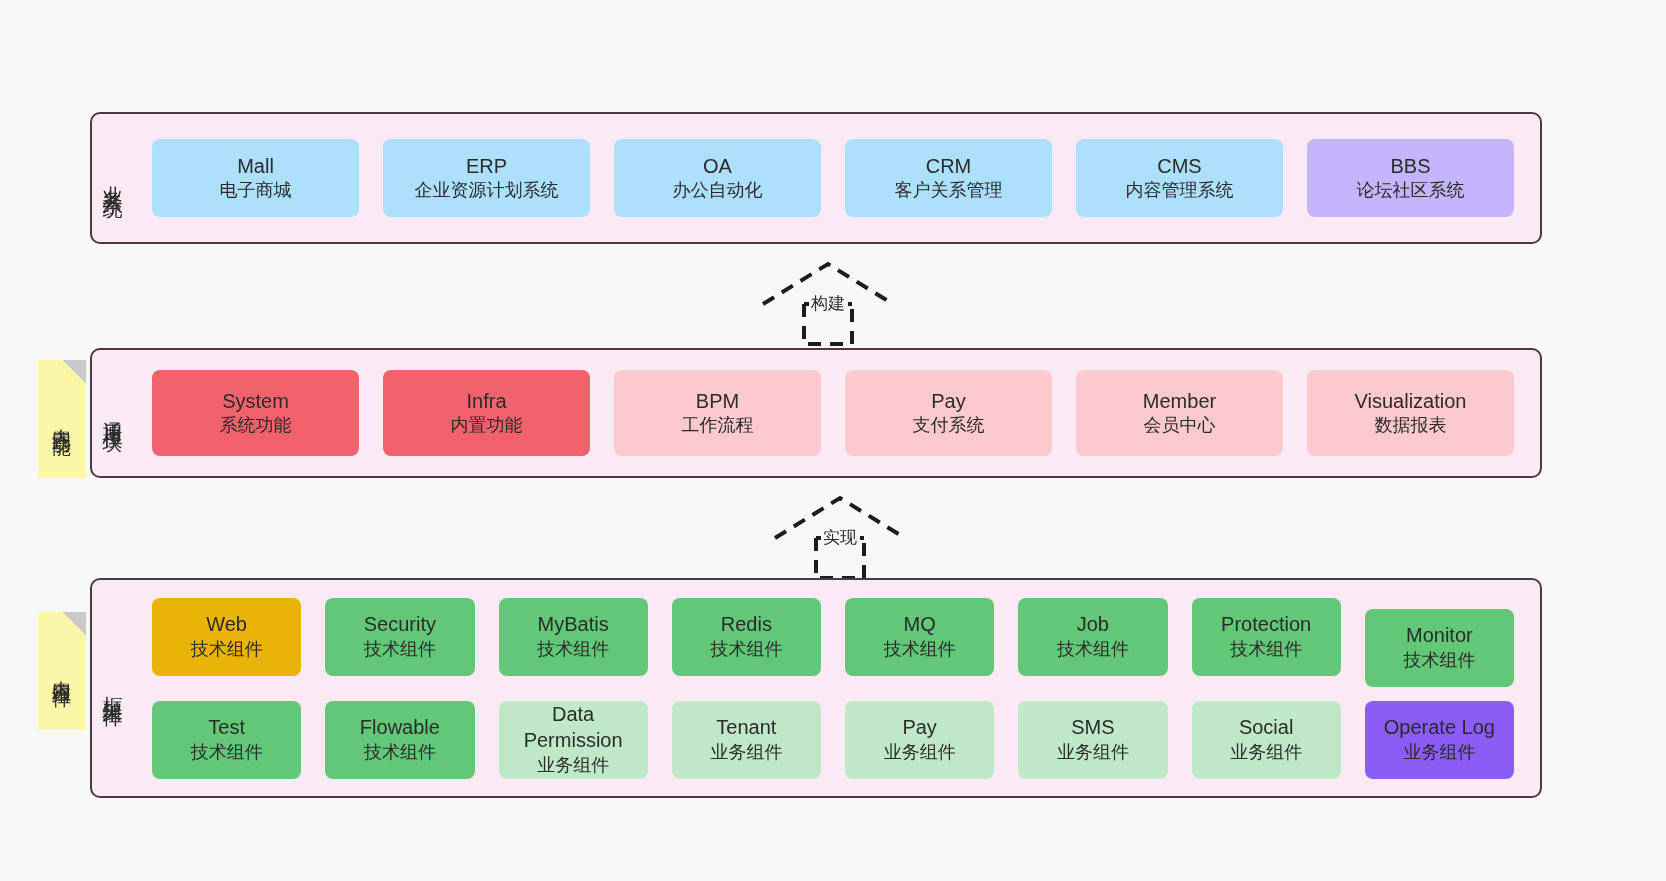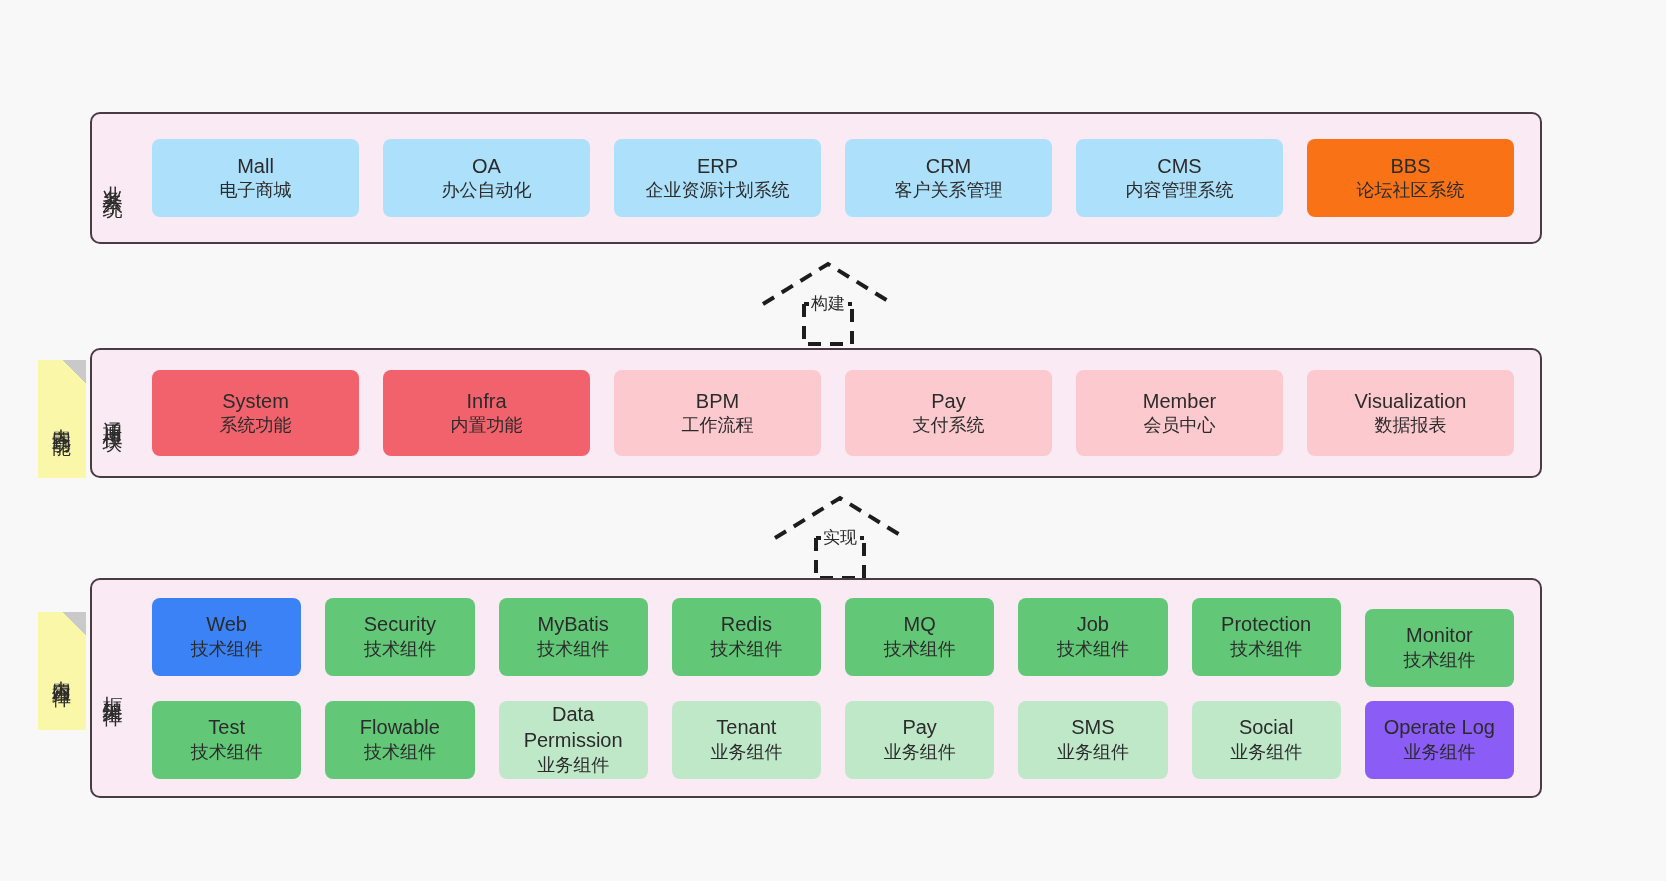--- a/index.html
+++ b/index.html
@@ -113,36 +113,36 @@
 <div id="canvas">
 
   <div class="layer" id="layer-business" style="left:90px; top:112px; width:1452px; height:132px;">
     <div class="layer-label">业务系统</div>
     <div class="layer-body" id="body-business">
         <div class="card c-blue" style="background: rgb(172, 224, 251);">
           <span class="t1">Mall</span>
           <span class="t2">电子商城</span>
         </div>
         <div class="card c-blue" style="background: rgb(172, 224, 251);">
+          <span class="t1">ERP</span>
+          <span class="t2">企业资源计划系统</span>
+        </div>
+        <div class="card c-blue" style="background: rgb(172, 224, 251);">
           <span class="t1">OA</span>
           <span class="t2">办公自动化</span>
         </div>
         <div class="card c-blue" style="background: rgb(172, 224, 251);">
-          <span class="t1">ERP</span>
-          <span class="t2">企业资源计划系统</span>
-        </div>
-        <div class="card c-blue" style="background: rgb(172, 224, 251);">
           <span class="t1">CRM</span>
           <span class="t2">客户关系管理</span>
         </div>
         <div class="card c-blue" style="background: rgb(172, 224, 251);">
           <span class="t1">CMS</span>
           <span class="t2">内容管理系统</span>
         </div>
-        <div class="card c-blue" style="background: #f97316;">
+        <div class="card c-blue" style="background: #c4b5fd;">
           <span class="t1">BBS</span>
           <span class="t2">论坛社区系统</span>
         </div>
       </div>
   </div>
 
   <div class="conn" style="left:758px; top:258px; width:140px; height:88px;">
     <svg width="140" height="88" viewBox="0 0 140 88">
       <path d="M 5 46 L 70 6 L 135 46" fill="none" stroke="#1d1d1d" stroke-width="4" stroke-dasharray="13 9" stroke-linecap="butt"></path>
       <path d="M 46 46 L 46 86 L 94 86 L 94 46" fill="none" stroke="#1d1d1d" stroke-width="4" stroke-dasharray="13 9"></path>
@@ -189,21 +189,21 @@
       <path d="M 46 46 L 46 86 L 94 86 L 94 46" fill="none" stroke="#1d1d1d" stroke-width="4" stroke-dasharray="13 9"></path>
       <path d="M 46 46 L 94 46" fill="none" stroke="#1d1d1d" stroke-width="4" stroke-dasharray="13 9"></path>
     </svg>
     <span class="conn-label" style="top:34px;">实现</span>
   </div>
 
   <div class="layer" id="layer-framework" style="left:90px; top:578px; width:1452px; height:220px;">
     <div class="layer-label">框架组件</div>
     <div class="layer-body two-rows" id="body-framework">
       <div class="row" id="fw-row-0">
-          <div class="card c-green" style="background: #3b82f6;">
+          <div class="card c-green" style="background: #eab308;">
             <span class="t1">Web</span>
             <span class="t2">技术组件</span>
           </div>
           <div class="card c-green" style="background: rgb(98, 200, 120);">
             <span class="t1">Security</span>
             <span class="t2">技术组件</span>
           </div>
           <div class="card c-green" style="background: rgb(98, 200, 120);">
             <span class="t1">MyBatis</span>
             <span class="t2">技术组件</span>

